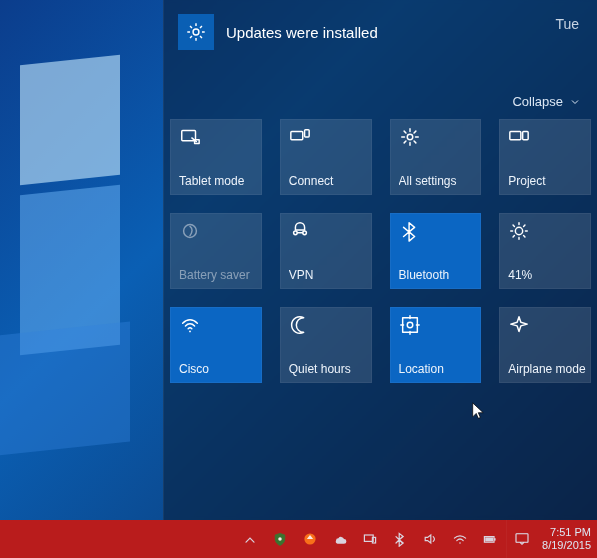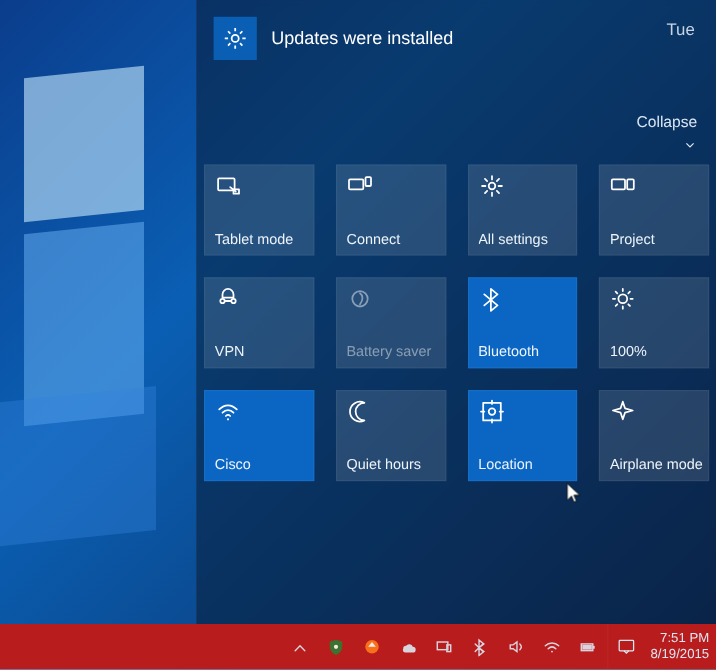--- a/index.html
+++ b/index.html
@@ -32,21 +32,21 @@
     padding: 10px 14px 14px;
     border-bottom: none;
   }
   .notif .icn {
     width: 36px; height: 36px; background: #0a5fb4;
     display: flex; align-items: center; justify-content: center;
     flex: 0 0 36px;
   }
   .notif .msg { font-size: 15px; flex: 1; }
   .notif .day { font-size: 14px; color: #c8d4e2; align-self: flex-start; padding-top: 2px; padding-right: 4px;}
-  .collapse-row { text-align: right; padding: 30px 16px 10px; font-size: 13px; color: #dbe6f3; display:flex; justify-content:flex-end; align-items:flex-end; gap:6px;flex-direction:column;}
+  .collapse-row { text-align: right; padding: 30px 16px 10px; font-size: 13px; color: #dbe6f3; display:flex; justify-content:flex-end; align-items:center; gap:6px;}
   .tiles {
     display: grid;
     grid-template-columns: repeat(4, 1fr);
     gap: 18px;
     padding: 0 6px 6px 6px;
   }
   .tile {
     height: 76px;
     background: rgba(255,255,255,0.12);
     border: 1px solid rgba(255,255,255,0.05);
@@ -140,56 +140,56 @@
       </div>
       <div class="tile">
         <div class="ticon">
           <svg viewBox="0 0 24 24" width="22" height="22">
             <rect x="2" y="6" width="12" height="9" rx="1" fill="none" stroke="#fff" stroke-width="1.6" stroke-linecap="round" stroke-linejoin="round"></rect>
             <rect x="16" y="6" width="6" height="9" rx="1" fill="none" stroke="#fff" stroke-width="1.6" stroke-linecap="round" stroke-linejoin="round"></rect>
           </svg>
         </div>
         <div class="tlabel">Project</div>
       </div>
+      <div class="tile dim">
+        <div class="ticon">
+          <svg viewBox="0 0 24 24" width="22" height="22">
+            <circle cx="12" cy="12" r="7" fill="none" stroke="rgba(255,255,255,0.45)" stroke-width="1.6" stroke-linecap="round" stroke-linejoin="round"></circle>
+            <path d="M12 7c3 2 3 6 0 10" fill="none" stroke="rgba(255,255,255,0.45)" stroke-width="1.6" stroke-linecap="round" stroke-linejoin="round"></path>
+          </svg>
+        </div>
+        <div class="tlabel">Battery saver</div>
+      </div>
       <div class="tile">
         <div class="ticon">
           <svg viewBox="0 0 24 24" width="22" height="22">
             <path d="M7 8a5 5 0 0110 0v3H7z" fill="none" stroke="#fff" stroke-width="1.6" stroke-linecap="round" stroke-linejoin="round"></path>
             <circle cx="7" cy="14" r="2" fill="none" stroke="#fff" stroke-width="1.6" stroke-linecap="round" stroke-linejoin="round"></circle>
             <circle cx="17" cy="14" r="2" fill="none" stroke="#fff" stroke-width="1.6" stroke-linecap="round" stroke-linejoin="round"></circle>
             <path d="M9 14h6" fill="none" stroke="#fff" stroke-width="1.6" stroke-linecap="round" stroke-linejoin="round"></path>
           </svg>
         </div>
         <div class="tlabel">VPN</div>
       </div>
-      <div class="tile dim">
-        <div class="ticon">
-          <svg viewBox="0 0 24 24" width="22" height="22">
-            <circle cx="12" cy="12" r="7" fill="none" stroke="rgba(255,255,255,0.45)" stroke-width="1.6" stroke-linecap="round" stroke-linejoin="round"></circle>
-            <path d="M12 7c3 2 3 6 0 10" fill="none" stroke="rgba(255,255,255,0.45)" stroke-width="1.6" stroke-linecap="round" stroke-linejoin="round"></path>
-          </svg>
-        </div>
-        <div class="tlabel">Battery saver</div>
-      </div>
       <div class="tile active">
         <div class="ticon">
           <svg viewBox="0 0 24 24" width="22" height="22">
             <path d="M11 3l6 5-6 5 6 5-6 5V3z M5 8l12 10M5 18l12-10" fill="none" stroke="#fff" stroke-width="1.6" stroke-linecap="round" stroke-linejoin="round"></path>
           </svg>
         </div>
         <div class="tlabel">Bluetooth</div>
       </div>
       <div class="tile">
         <div class="ticon">
           <svg viewBox="0 0 24 24" width="22" height="22">
             <circle cx="12" cy="12" r="4" fill="none" stroke="#fff" stroke-width="1.6" stroke-linecap="round" stroke-linejoin="round"></circle>
             <path d="M12 3v2M12 19v2M3 12h2M19 12h2M5.5 5.5l1.5 1.5M17 17l1.5 1.5M18.5 5.5L17 7M7 17l-1.5 1.5" fill="none" stroke="#fff" stroke-width="1.6" stroke-linecap="round" stroke-linejoin="round"></path>
           </svg>
         </div>
-        <div class="tlabel">100%</div>
+        <div class="tlabel">41%</div>
       </div>
       <div class="tile active">
         <div class="ticon">
           <svg viewBox="0 0 24 24" width="22" height="22">
             <path d="M4 10c5-5 11-5 16 0M7 13c3-3 7-3 10 0M10 16c1.3-1.3 2.7-1.3 4 0" fill="none" stroke="#fff" stroke-width="1.6" stroke-linecap="round" stroke-linejoin="round"></path>
             <circle cx="12" cy="19" r="1" fill="#fff"></circle>
           </svg>
         </div>
         <div class="tlabel">Cisco</div>
       </div>

